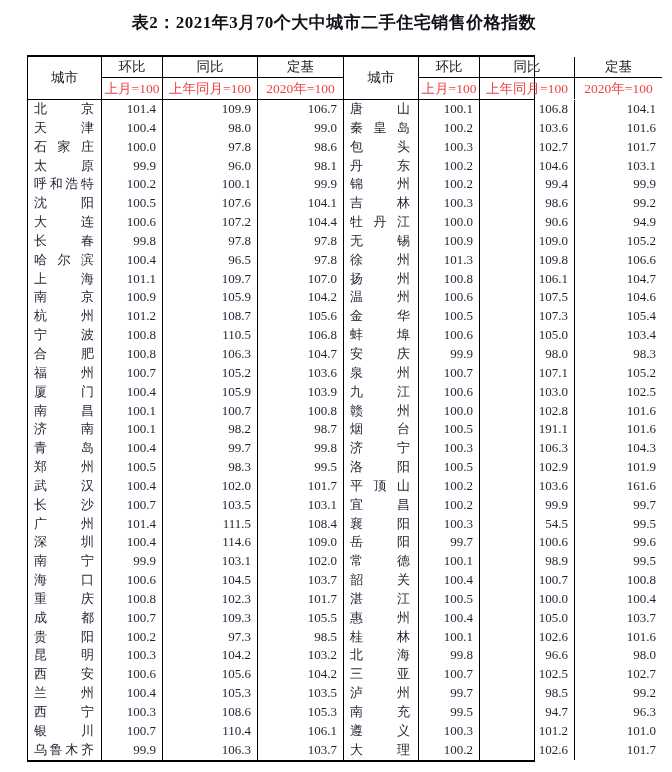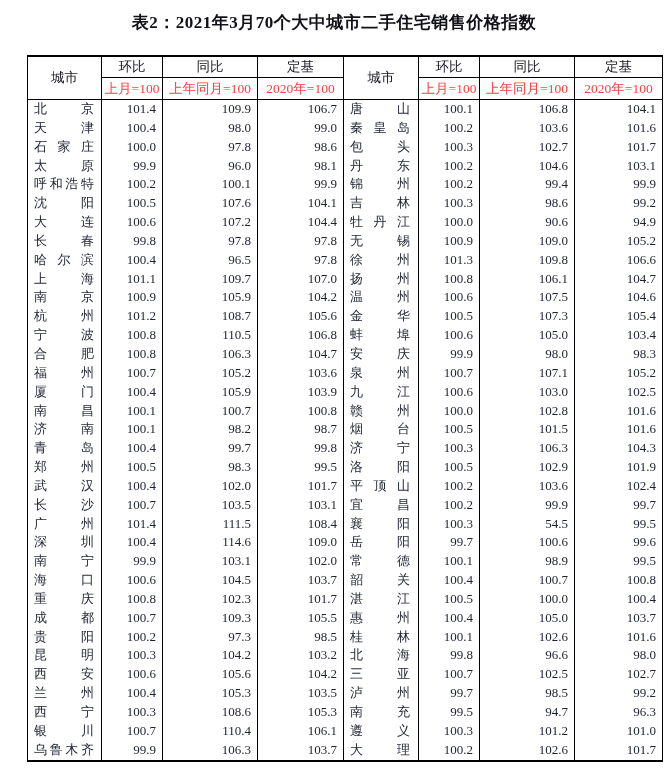--- a/index.html
+++ b/index.html
@@ -7,21 +7,21 @@
     width:672px;height:772px;background:#ffffff;position:relative;overflow:hidden;
     font-family:"Liberation Serif","DejaVu Serif",serif;
     color:#1e2230;
   }
   .title{
     position:absolute;top:11px;left:0;width:668px;
     text-align:center;font-size:17px;font-weight:bold;color:#111118;
     letter-spacing:0.5px;margin:0;
   }
   .table{
-    position:absolute;left:27px;top:55px;width:636px;
+    position:absolute;left:27px;top:55px;width:508px;
     border-top:2.5px solid #000;border-bottom:2.5px solid #000;
     border-left:1px solid #000;border-right:1px solid #000;
     box-sizing:border-box;
   }
   .thead,.tr{
     display:grid;
     grid-template-columns:74px 61px 95px 86px 75px 61px 95px 87px;
   }
   .thead{grid-auto-rows:21px;border-bottom:1.5px solid #000;}
   .th{
@@ -241,21 +241,21 @@
         <div class="td num">102.8</div>
         <div class="td num last">101.6</div>
       </div>
       <div class="tr">
         <div class="td city"><span class="cname">济南</span></div>
         <div class="td num">100.1</div>
         <div class="td num">98.2</div>
         <div class="td num">98.7</div>
         <div class="td city"><span class="cname">烟台</span></div>
         <div class="td num">100.5</div>
-        <div class="td num">101.5</div>
+        <div class="td num">191.1</div>
         <div class="td num last">101.6</div>
       </div>
       <div class="tr">
         <div class="td city"><span class="cname">青岛</span></div>
         <div class="td num">100.4</div>
         <div class="td num">99.7</div>
         <div class="td num">99.8</div>
         <div class="td city"><span class="cname">济宁</span></div>
         <div class="td num">100.3</div>
         <div class="td num">106.3</div>
@@ -272,21 +272,21 @@
         <div class="td num last">101.9</div>
       </div>
       <div class="tr">
         <div class="td city"><span class="cname">武汉</span></div>
         <div class="td num">100.4</div>
         <div class="td num">102.0</div>
         <div class="td num">101.7</div>
         <div class="td city"><span class="cname">平顶山</span></div>
         <div class="td num">100.2</div>
         <div class="td num">103.6</div>
-        <div class="td num last">102.4</div>
+        <div class="td num last">161.6</div>
       </div>
       <div class="tr">
         <div class="td city"><span class="cname">长沙</span></div>
         <div class="td num">100.7</div>
         <div class="td num">103.5</div>
         <div class="td num">103.1</div>
         <div class="td city"><span class="cname">宜昌</span></div>
         <div class="td num">100.2</div>
         <div class="td num">99.9</div>
         <div class="td num last">99.7</div>

